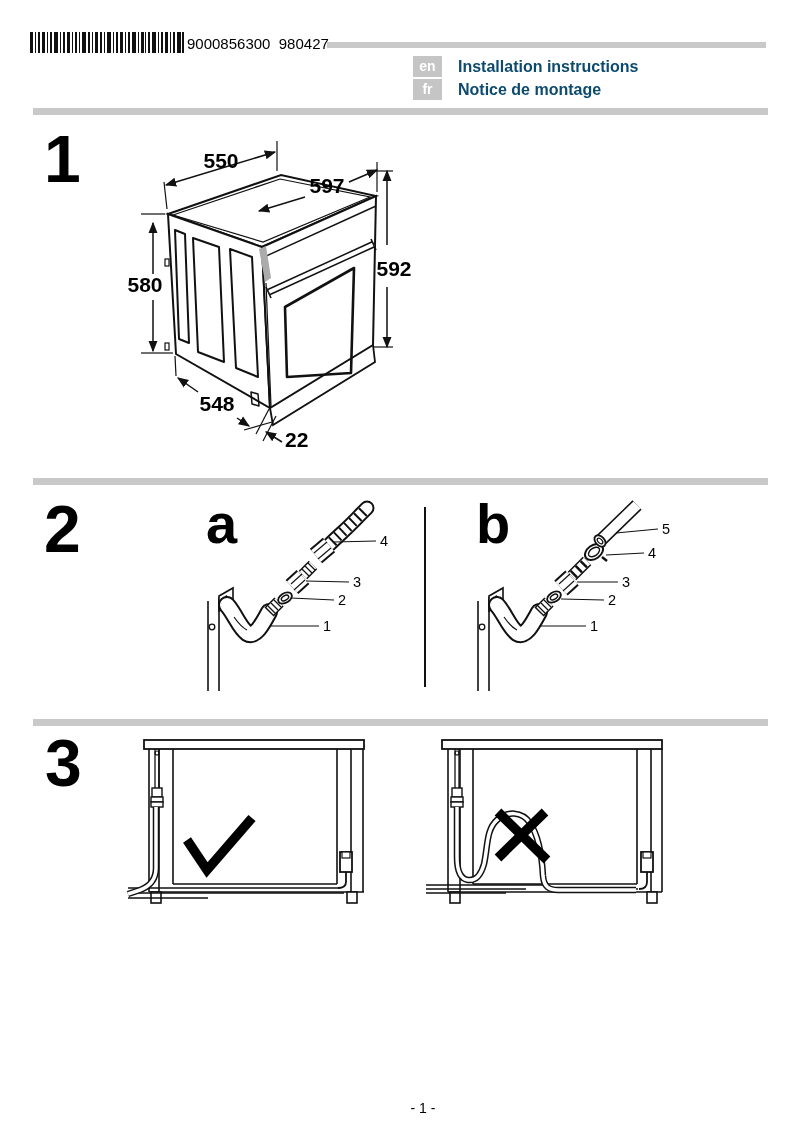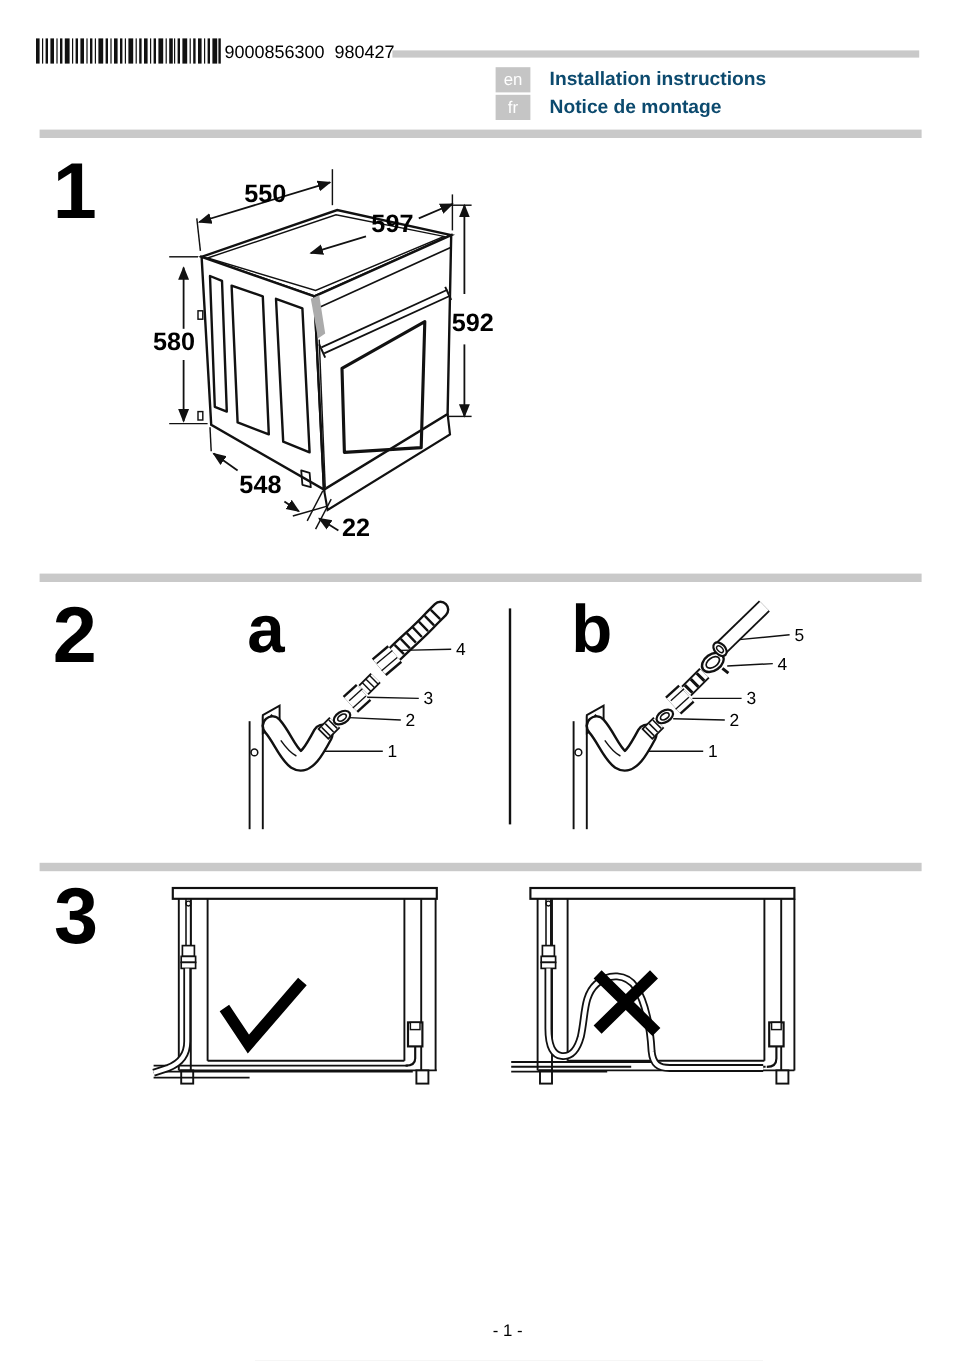--- a/index.html
+++ b/index.html
@@ -3,21 +3,21 @@
 <meta charset="utf-8">
 <style>
   html,body{margin:0;padding:0;background:#e8e8e8;}
   .page{position:relative;width:802px;height:1134px;background:#ffffff;
         font-family:"Liberation Sans",sans-serif;color:#111;overflow:hidden;margin:0 auto;padding-left:44px;}
   .abs{position:absolute;}
   .gbar{position:absolute;background:#c9c9c9;height:7px;}
   .topbar{position:absolute;background:#c9c9c9;height:6px;}
   .barcode-num{position:absolute;left:187px;top:35px;font-size:15px;white-space:pre;color:#000;}
   .badge{position:absolute;left:413px;width:29px;height:21px;background:#c5c5c5;color:#ffffff;
-         font-weight:normal;font-size:14px;text-align:center;line-height:21px;}
+         font-weight:bold;font-size:14px;text-align:center;line-height:21px;}
   .ltitle{position:absolute;left:458px;font-weight:bold;font-size:16px;color:#0c4a6e;line-height:21px;}
   .secnum{position:absolute;font-weight:bold;font-size:66px;line-height:1;color:#000;}
   .seclet{position:absolute;font-weight:bold;font-size:56px;line-height:1;color:#000;}
   .vline{position:absolute;width:2px;background:#111;}
   .footer{position:absolute;left:0;top:1100px;width:100%;text-align:center;font-size:14px;color:#000;}
   svg{position:absolute;overflow:visible;}
   svg text{font-family:"Liberation Sans",sans-serif;}
   .dimtxt{font-weight:bold;font-size:21px;fill:#000;}
   .plbl{font-size:14.5px;fill:#000;}
 </style>

